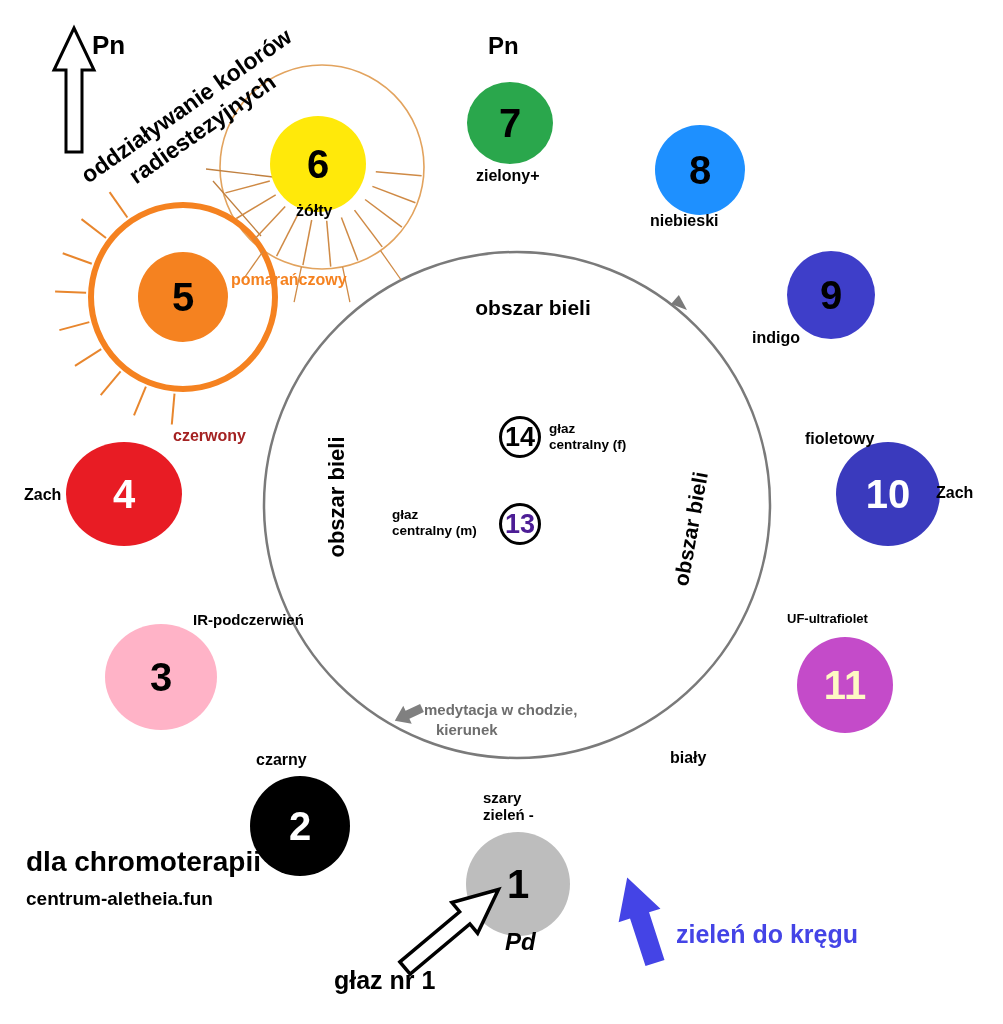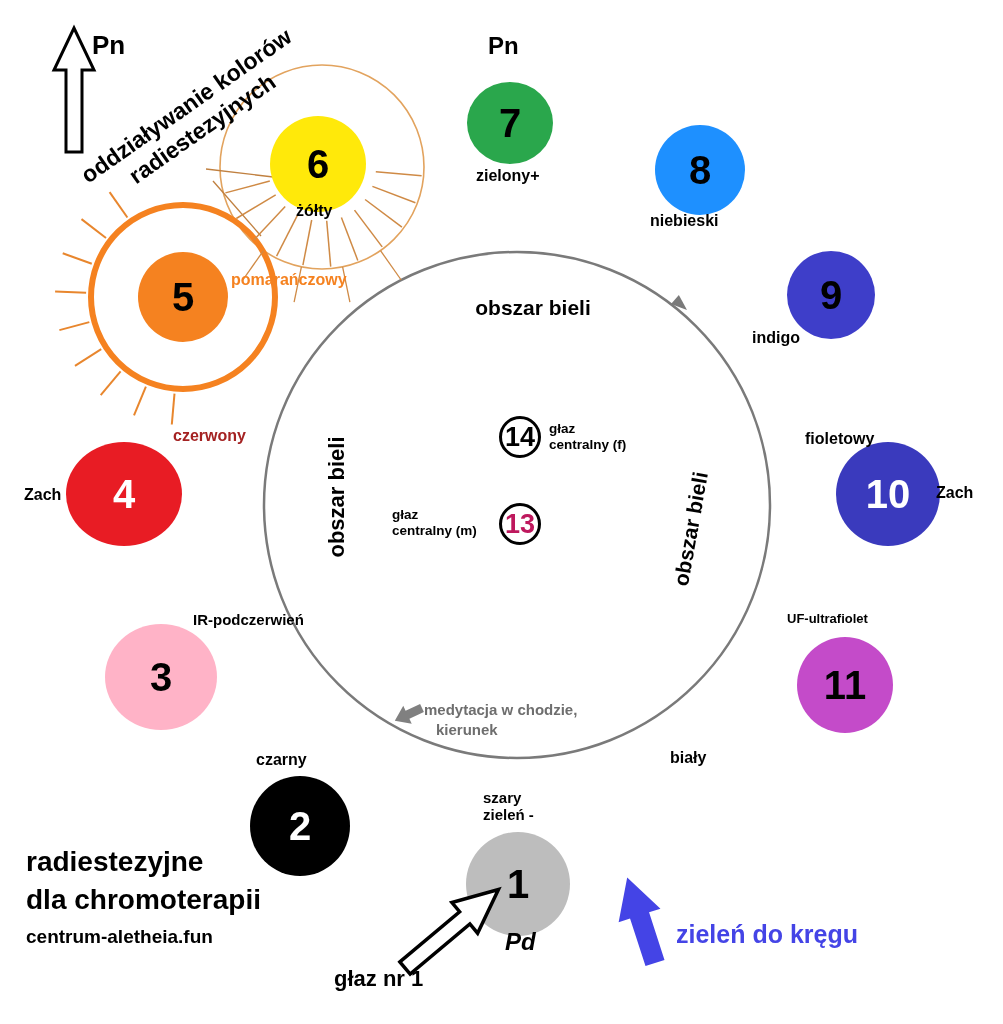--- a/index.html
+++ b/index.html
@@ -56,21 +56,21 @@
   .l-med { left:424px; top:700px; font-size:15px; line-height:1.3; color:#6e6e6e; }
   .l-med .indent { margin-left:12px; }
 
   .caption { position:absolute; left:52px; top:90px; width:285px; text-align:center; font-weight:bold;
              font-size:23px; line-height:1.2; transform:rotate(-35deg); z-index:3; }
   .l-pn-compass { left:92px; top:30px; font-size:26px; }
 
   .footer { position:absolute; left:26px; top:843px; font-weight:bold; font-size:28px; line-height:1.36; z-index:3; }
   .footer .site { font-size:19px; margin-top:5px; }
 
-  .l-glaz1   { left:334px; top:966px; font-size:22px; }
+  .l-glaz1   { left:334px; top:966px; font-size:25px; }
   .l-wejscie { left:676px; top:920px; font-size:25px; }
 </style>
 </head>
 <body>
 
 <div class="canvas">
 
   <svg id="underlay" class="underlay" width="1003" height="1024" viewBox="0 0 1003 1024">
     <circle cx="517" cy="505" r="253" fill="none" stroke="#7a7a7a" stroke-width="2.5"></circle>
     <polygon points="0,0 -16,-6 -16,6" transform="translate(687,310) rotate(41)" fill="#7a7a7a"></polygon>
@@ -127,24 +127,24 @@
     </div>
   <div class="stone s8" style="background: rgb(30, 144, 255); color: rgb(0, 0, 0);">
       <span class="num">8</span>
     </div>
   <div class="stone s9" style="background: rgb(62, 62, 201); color: rgb(0, 0, 0);">
       <span class="num">9</span>
     </div>
   <div class="stone s10" style="background: rgb(58, 58, 189); color: rgb(255, 255, 255);">
       <span class="num">10</span>
     </div>
-  <div class="stone s11" style="background: rgb(196, 75, 201); color: #000000;">
+  <div class="stone s11" style="background: rgb(196, 75, 201); color: #fef9c3;">
       <span class="num">11</span>
     </div>
-  <div class="stone s13 outlined" style="background: rgb(255, 255, 255); color: #be185d;">
+  <div class="stone s13 outlined" style="background: rgb(255, 255, 255); color: #4c1d95;">
       <span class="num">13</span>
     </div>
   <div class="stone s14 outlined" style="background: rgb(255, 255, 255); color: rgb(0, 0, 0);">
       <span class="num">14</span>
     </div>
 
   <div class="lbl l-zolty">żółty</div>
   <div class="lbl l-pomaranczowy" style="color: rgb(245, 130, 32);">pomarańczowy</div>
   <div class="lbl l-czerwony" style="color: rgb(164, 34, 34);">czerwony</div>
   <div class="lbl l-zielony">zielony+</div>
@@ -183,21 +183,20 @@
     <span>głaz</span><br>
     <span>centralny (m)</span>
   </div>
 
   <div class="lbl l-med">
     <span>medytacja w chodzie,</span><br>
     <span class="indent">kierunek</span>
   </div>
 
   <div class="footer">
-    <div>radiestezyjne</div>
     <div>dla chromoterapii</div>
     <div class="site">centrum-aletheia.fun</div>
   </div>
   <div class="lbl l-glaz1">głaz nr 1</div>
   <div class="lbl l-wejscie" style="color: rgb(68, 68, 230);">zieleń do kręgu</div>
 
   <svg class="overlay" width="1003" height="1024" viewBox="0 0 1003 1024">
     <polygon points="66,152 66,70 54,70 74,28 94,70 82,70 82,152" fill="#ffffff" stroke="#000000" stroke-width="3"></polygon>
     <polygon points="0,-8 78,-8 78,-20 122,0 78,20 78,8 0,8" transform="translate(405,968) rotate(-40)" fill="#ffffff" stroke="#000000" stroke-width="3.5"></polygon>
     <polygon points="0,-10 50,-10 50,-22 90,0 50,22 50,10 0,10" transform="translate(655,963) rotate(-108)" fill="#4444e6"></polygon>

